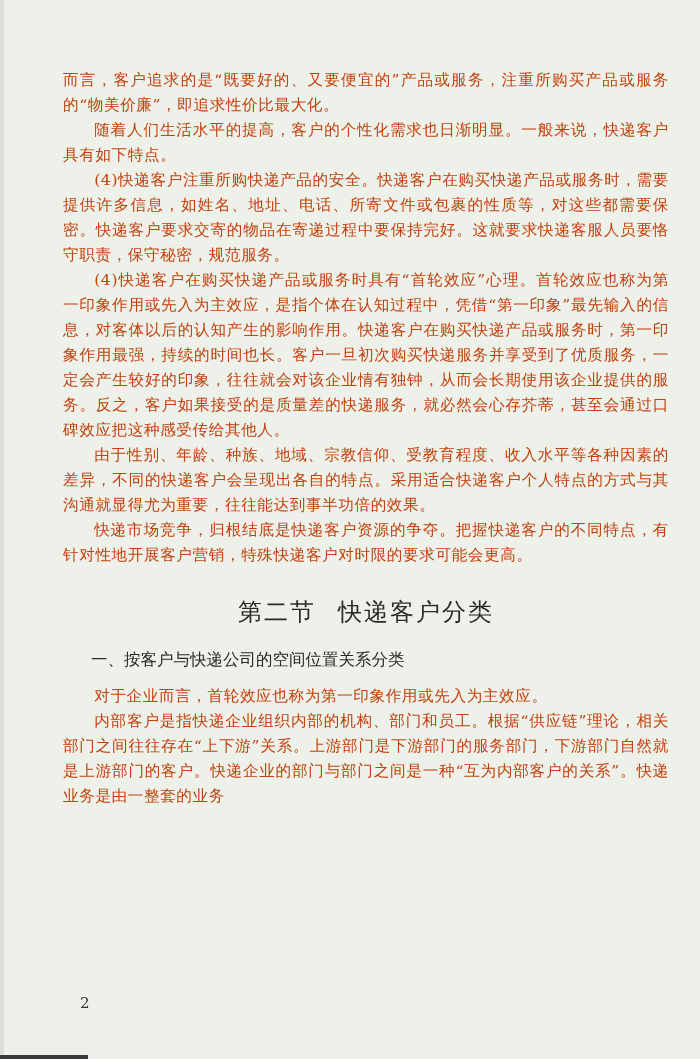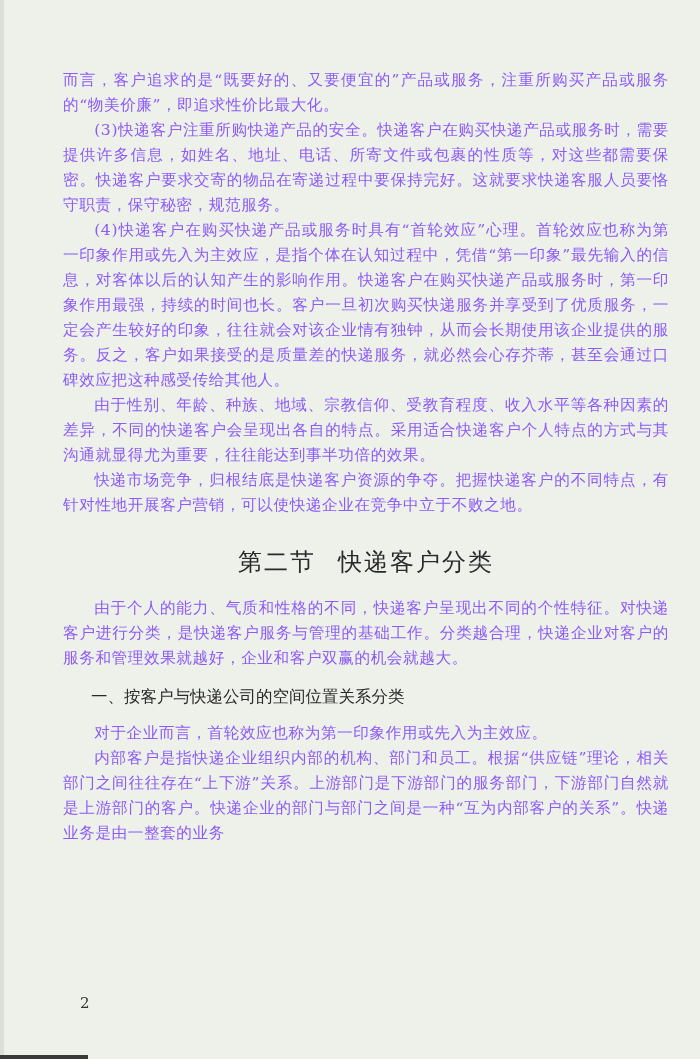--- a/index.html
+++ b/index.html
@@ -27,21 +27,21 @@
       top: 68px;
       width: 606px;
     }
     p.para {
       margin: 0;
       font-size: 15.6px;
       line-height: 25px;
       text-align: justify;
       text-align-last: left;
       letter-spacing: 0.6px;
-      color: #8b5cf6;
+      color: #c2410c;
     }
     p.indent {
       text-indent: 2em;
     }
     .section-title {
       margin: 24px 0 14px 0;
       text-align: center;
       font-family: "DejaVu Serif", "Liberation Serif", serif;
       font-size: 24px;
       line-height: 40px;
@@ -78,30 +78,30 @@
     }
   </style>
 </head>
 <body>
 
 <div class="page-edge"></div>
 
 <div class="content">
 
   <p class="para">而言，客户追求的是“既要好的、又要便宜的”产品或服务，注重所购买产品或服务的“物美价廉”，即追求性价比最大化。</p>
-  <p class="para indent">(3)快递客户注重所购快递产品的安全。快递客户在购买快递产品或服务时，需要提供许多信息，如姓名、地址、电话、所寄文件或包裹的性质等，对这些都需要保密。快递客户要求交寄的物品在寄递过程中要保持完好。这就要求快递客服人员要恪守职责，保守秘密，规范服务。</p>
+  <p class="para indent">随着人们生活水平的提高，客户的个性化需求也日渐明显。一般来说，快递客户具有如下特点。</p>
+  <p class="para indent">(4)快递客户注重所购快递产品的安全。快递客户在购买快递产品或服务时，需要提供许多信息，如姓名、地址、电话、所寄文件或包裹的性质等，对这些都需要保密。快递客户要求交寄的物品在寄递过程中要保持完好。这就要求快递客服人员要恪守职责，保守秘密，规范服务。</p>
   <p class="para indent">(4)快递客户在购买快递产品或服务时具有“首轮效应”心理。首轮效应也称为第一印象作用或先入为主效应，是指个体在认知过程中，凭借“第一印象”最先输入的信息，对客体以后的认知产生的影响作用。快递客户在购买快递产品或服务时，第一印象作用最强，持续的时间也长。客户一旦初次购买快递服务并享受到了优质服务，一定会产生较好的印象，往往就会对该企业情有独钟，从而会长期使用该企业提供的服务。反之，客户如果接受的是质量差的快递服务，就必然会心存芥蒂，甚至会通过口碑效应把这种感受传给其他人。</p>
   <p class="para indent">由于性别、年龄、种族、地域、宗教信仰、受教育程度、收入水平等各种因素的差异，不同的快递客户会呈现出各自的特点。采用适合快递客户个人特点的方式与其沟通就显得尤为重要，往往能达到事半功倍的效果。</p>
-  <p class="para indent">快递市场竞争，归根结底是快递客户资源的争夺。把握快递客户的不同特点，有针对性地开展客户营销，可以使快递企业在竞争中立于不败之地。</p>
+  <p class="para indent">快递市场竞争，归根结底是快递客户资源的争夺。把握快递客户的不同特点，有针对性地开展客户营销，特殊快递客户对时限的要求可能会更高。</p>
 
   <div class="section-title">
     <span>第二节</span><span class="gap"></span><span>快递客户分类</span>
   </div>
 
-  <p class="para indent">由于个人的能力、气质和性格的不同，快递客户呈现出不同的个性特征。对快递客户进行分类，是快递客户服务与管理的基础工作。分类越合理，快递企业对客户的服务和管理效果就越好，企业和客户双赢的机会就越大。</p>
 
   <div class="subheading">一、按客户与快递公司的空间位置关系分类</div>
 
   <p class="para indent">对于企业而言，首轮效应也称为第一印象作用或先入为主效应。</p>
   <p class="para indent">内部客户是指快递企业组织内部的机构、部门和员工。根据“供应链”理论，相关部门之间往往存在“上下游”关系。上游部门是下游部门的服务部门，下游部门自然就是上游部门的客户。快递企业的部门与部门之间是一种“互为内部客户的关系”。快递业务是由一整套的业务</p>
 </div>
 
 <div class="page-number">2</div>
 <div class="bottom-bar"></div>
 

